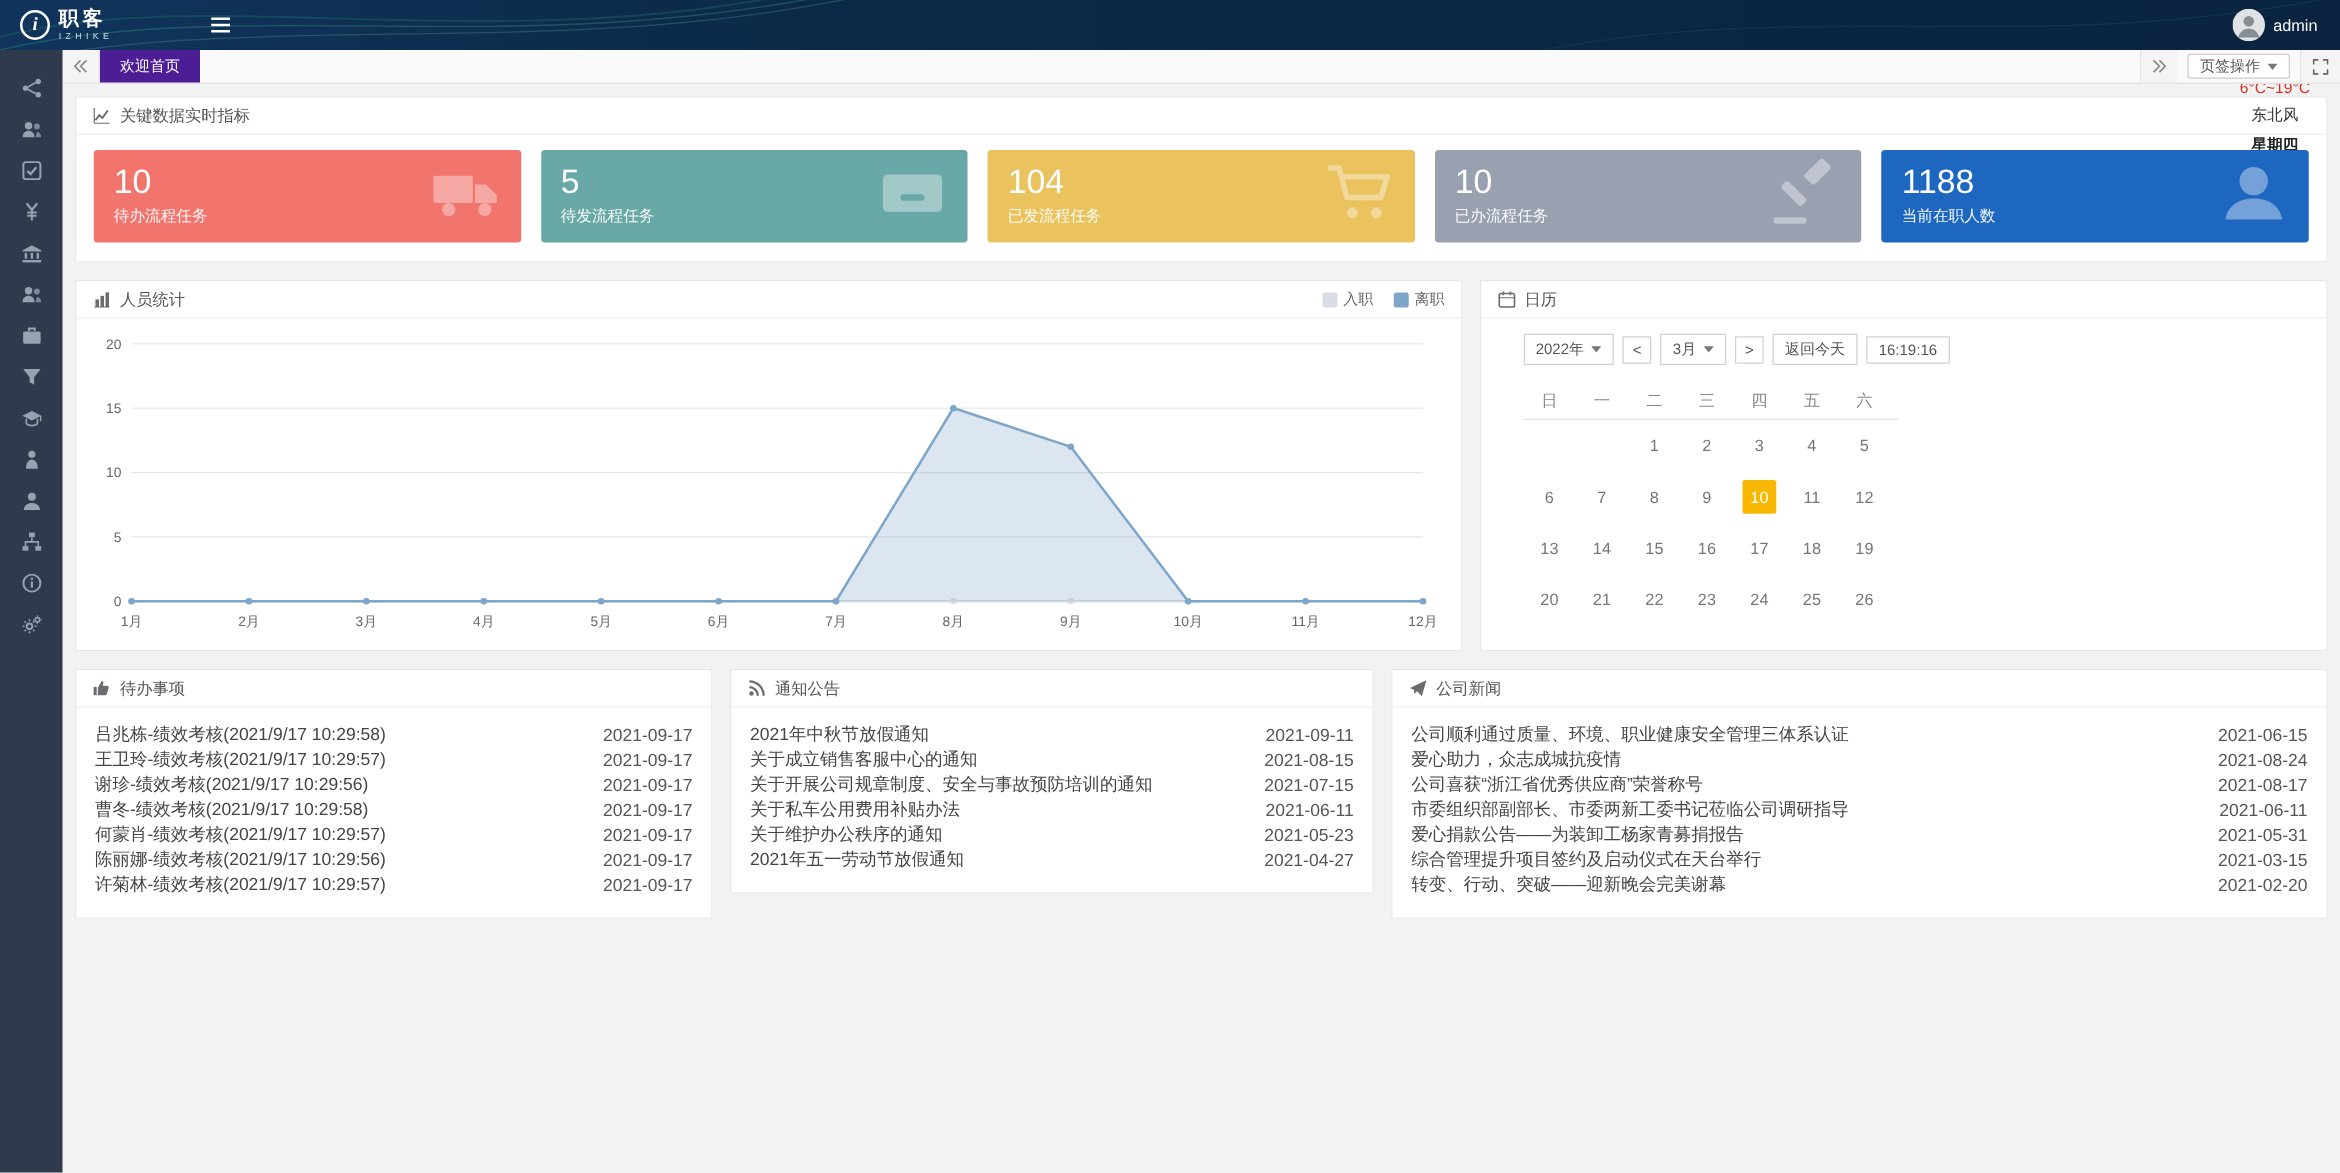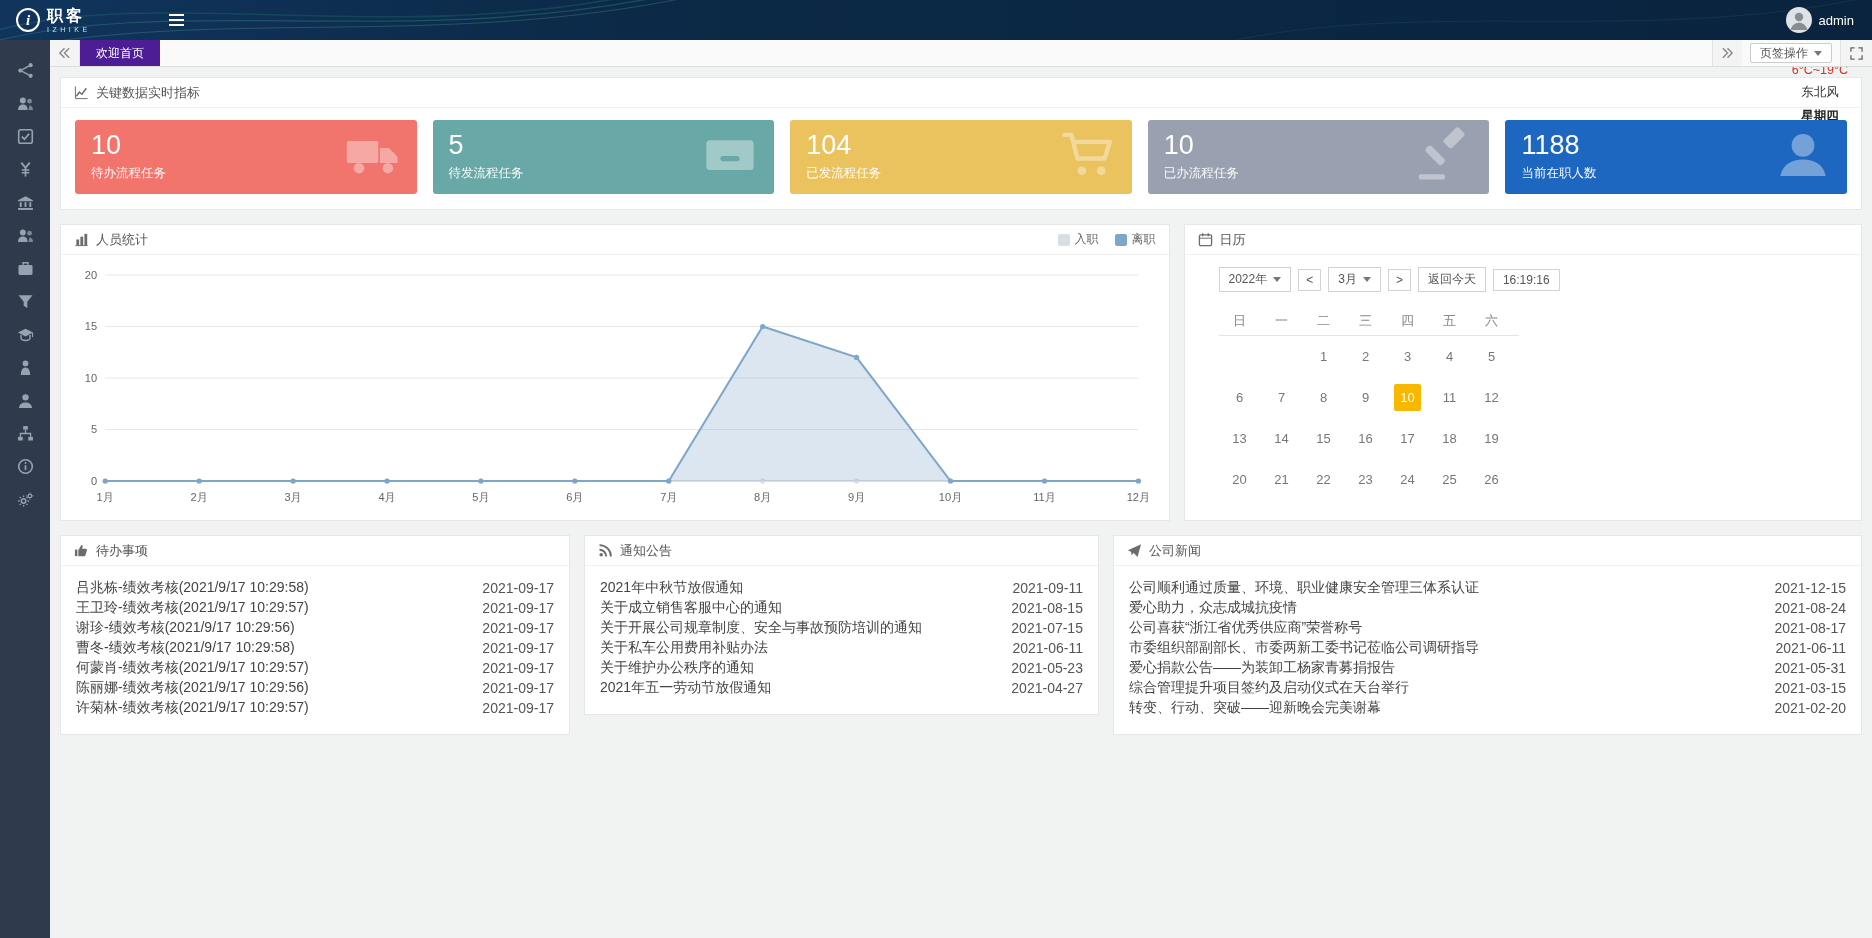--- a/index.html
+++ b/index.html
@@ -598,21 +598,21 @@
         <span class="hicon">
           <svg width="15" height="15" viewBox="0 0 16 16">
               <path d="M1 7.8L15 1.2 11.2 15l-4.1-4.4L4.6 13v-3.4z" fill="#6a6d70"></path>
             </svg>
         </span>
         <span class="panel-title">公司新闻</span>
       </div>
       <div class="panel-body" id="news-list">
           <div class="list-row">
             <span class="list-text">公司顺利通过质量、环境、职业健康安全管理三体系认证</span>
-            <span class="list-date">2021-12-15</span>
+            <span class="list-date">2021-06-15</span>
           </div>
           <div class="list-row">
             <span class="list-text">爱心助力，众志成城抗疫情</span>
             <span class="list-date">2021-08-24</span>
           </div>
           <div class="list-row">
             <span class="list-text">公司喜获“浙江省优秀供应商”荣誉称号</span>
             <span class="list-date">2021-08-17</span>
           </div>
           <div class="list-row">

